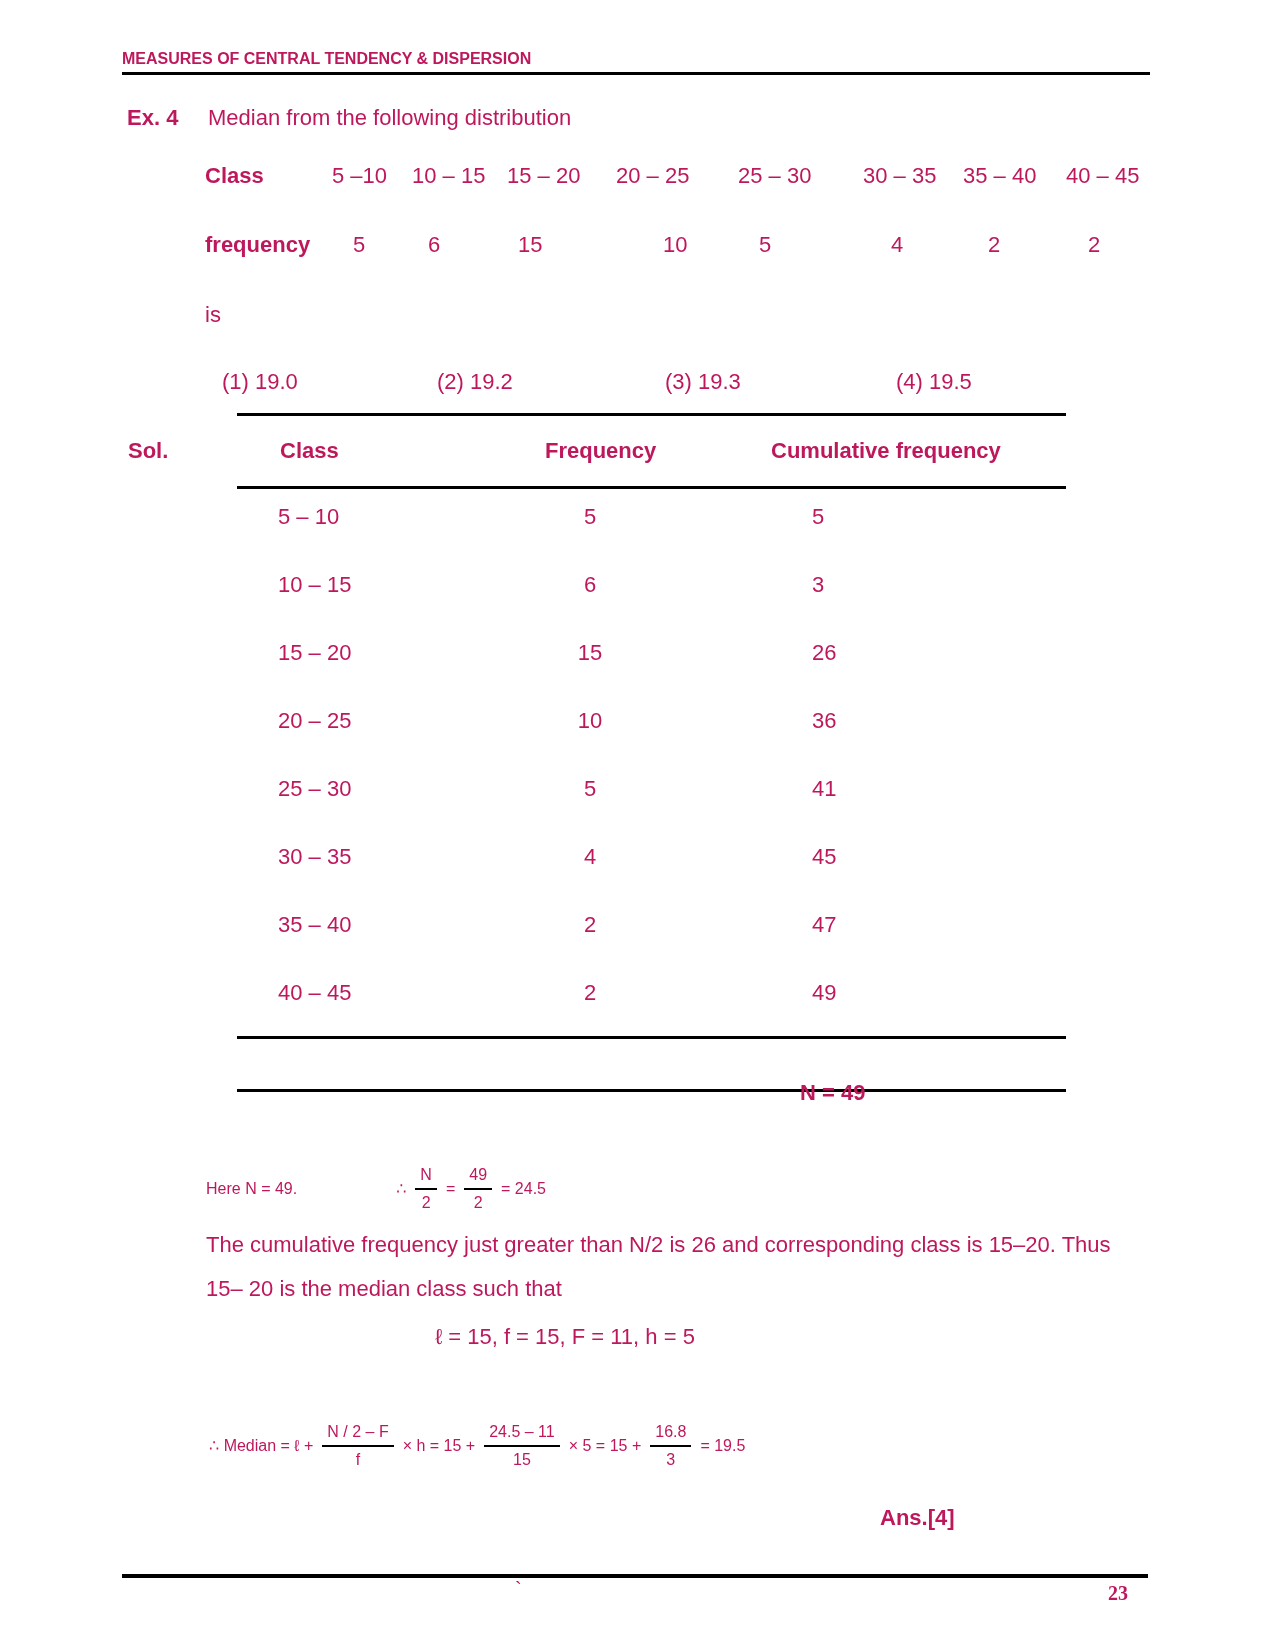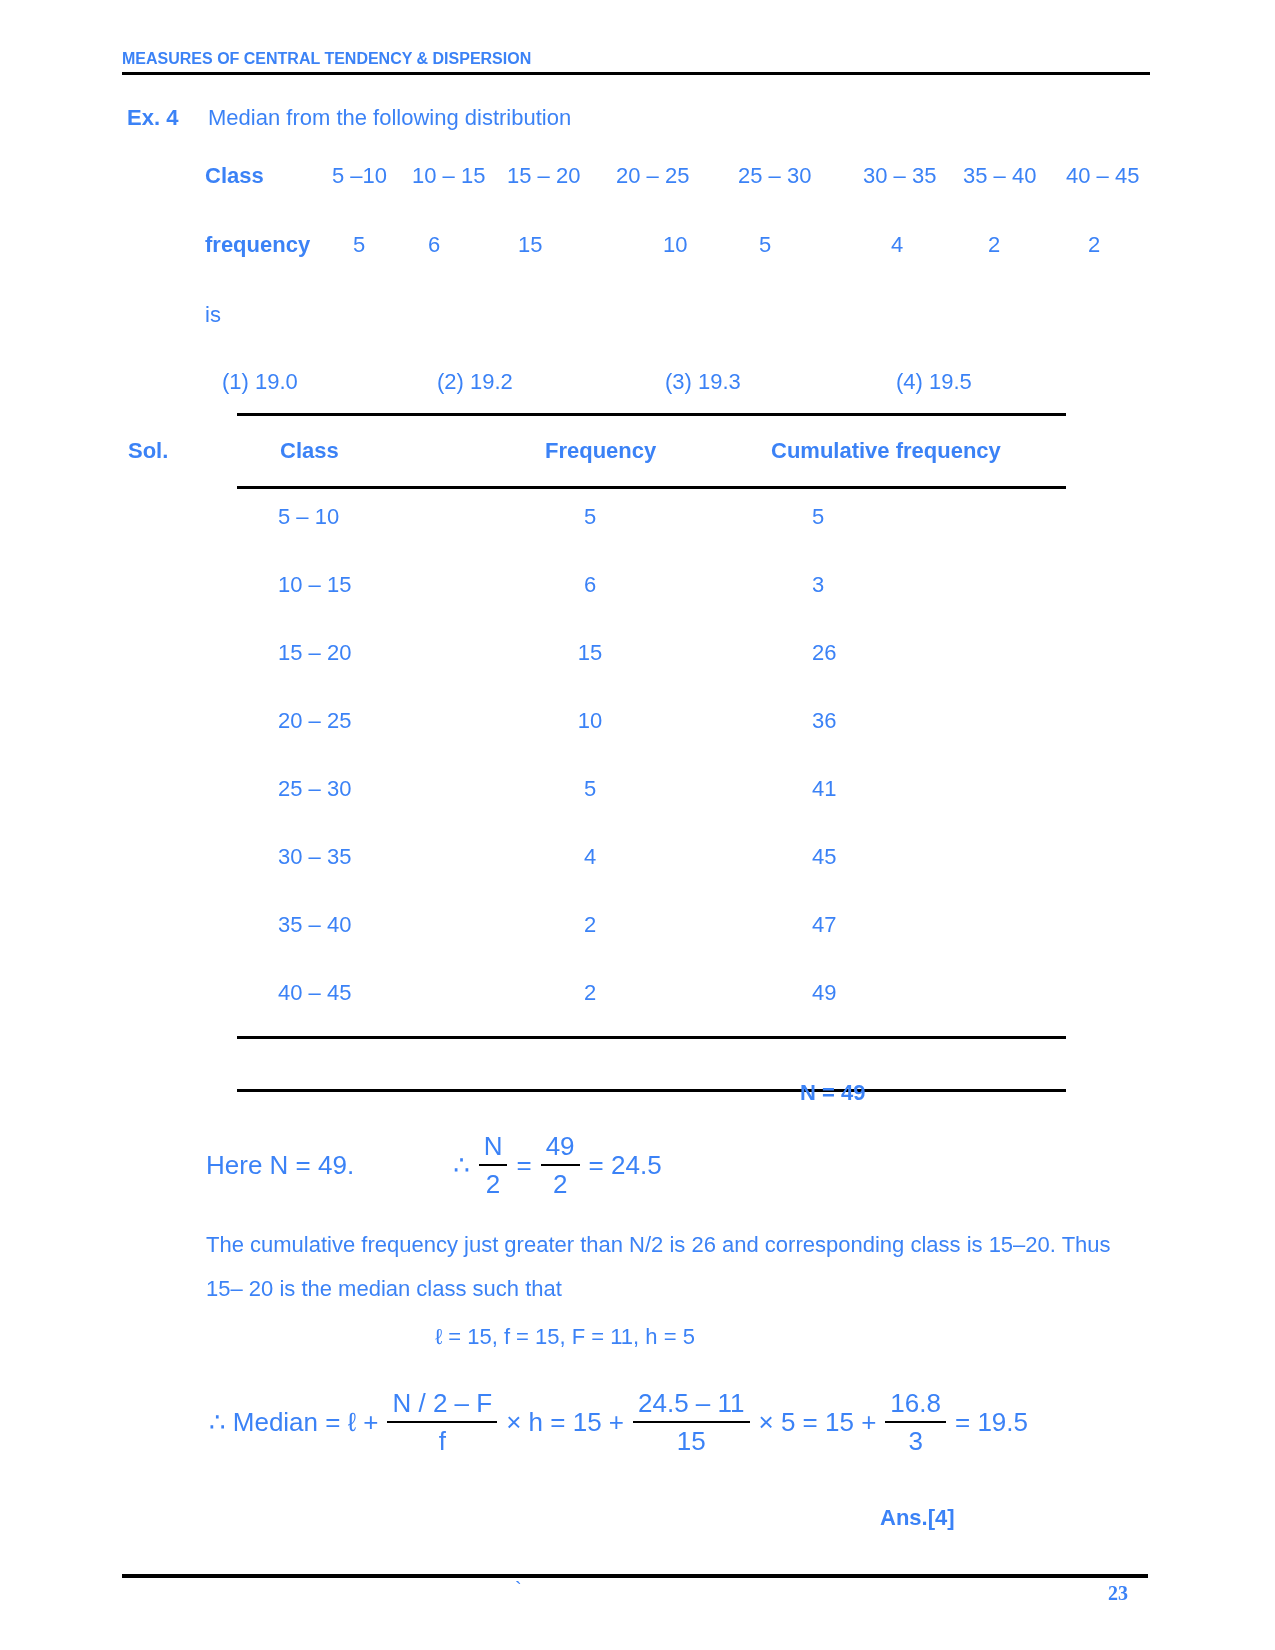--- a/index.html
+++ b/index.html
@@ -1,30 +1,30 @@
 <!DOCTYPE html>
 <html><head>
 <meta charset="utf-8">
 <style>
   html,body { margin:0; padding:0; background:#e8e8e8; }
   .page {
     position:relative;
     width:1275px; height:1650px;
     margin:0 auto;
     background:#ffffff;
-    color:#3b82f6;
+    color:#be185d;
     font-family:"Liberation Sans", sans-serif;
     overflow:hidden;
   }
   .abs { position:absolute; }
   .b { font-weight:bold; }
   .t16 { font-size:16px; line-height:1.1; white-space:nowrap; }
   .t22 { font-size:22px; line-height:1.15; white-space:nowrap; }
   .rule { position:absolute; background:#000; }
-  .eqrow { position:absolute; display:flex; align-items:center; font-size:26px; line-height:1.1; white-space:nowrap; }
+  .eqrow { position:absolute; display:flex; align-items:center; font-size:16px; line-height:1.1; white-space:nowrap;margin-top:34px; }
   .frac { display:inline-flex; flex-direction:column; text-align:center; line-height:1; }
   .frac .num { padding:0 5px 5px; }
   .frac .den { border-top:2px solid #000; padding:5px 5px 0; }
   .gap8 > * { margin-right:9px; }
   .serif { font-family:"Liberation Serif", serif; }
 </style>
 </head>
 <body>
 
 <div class="page">

